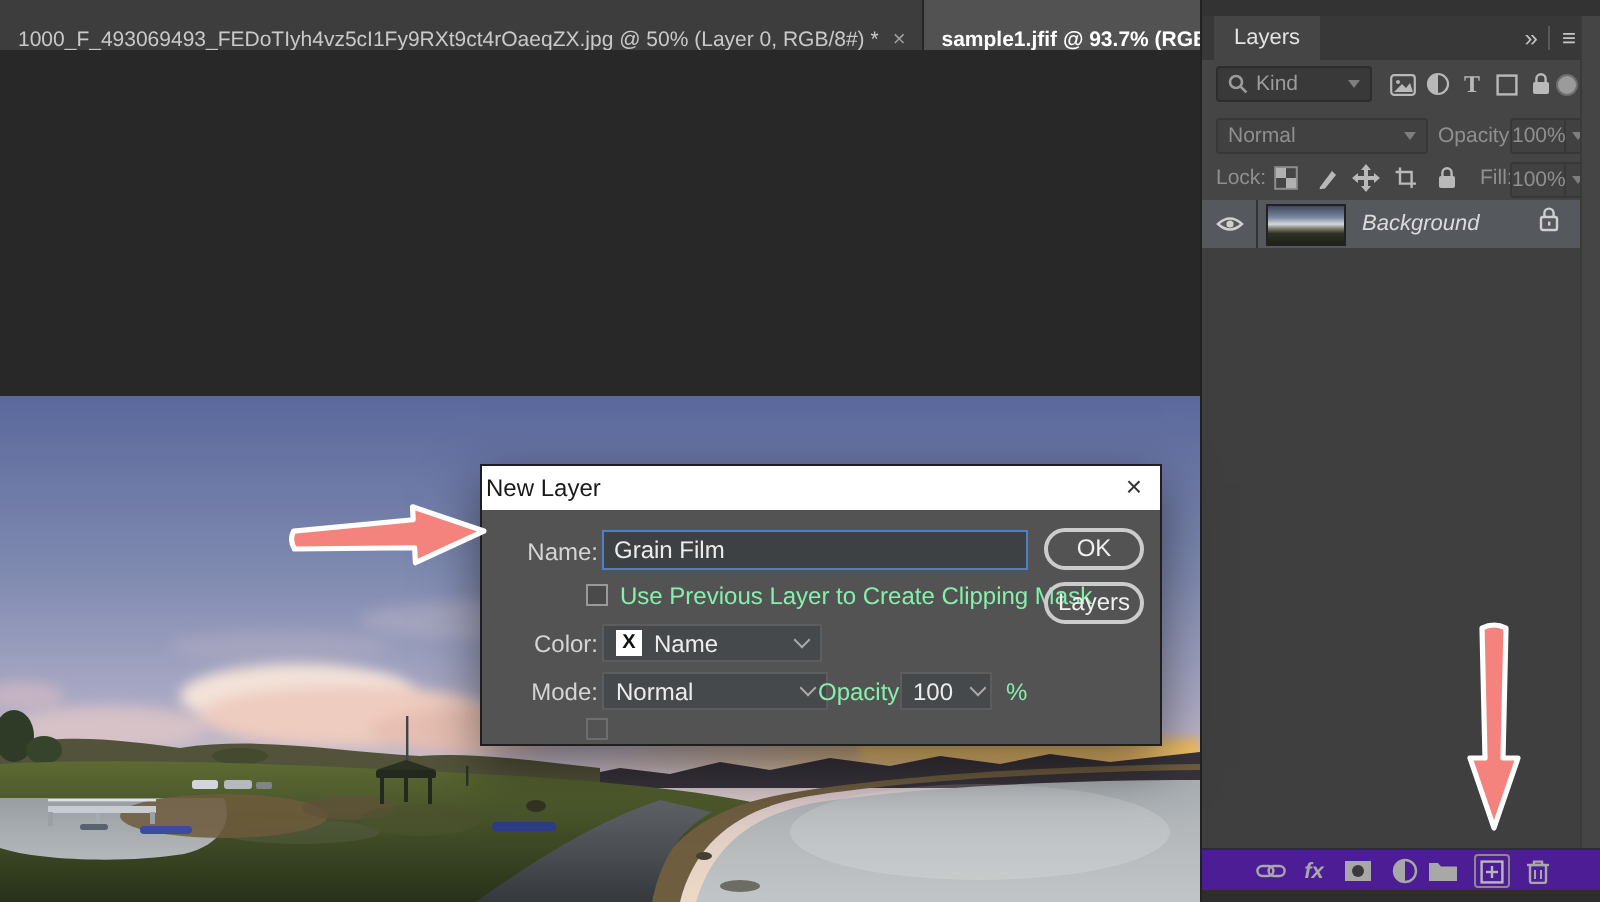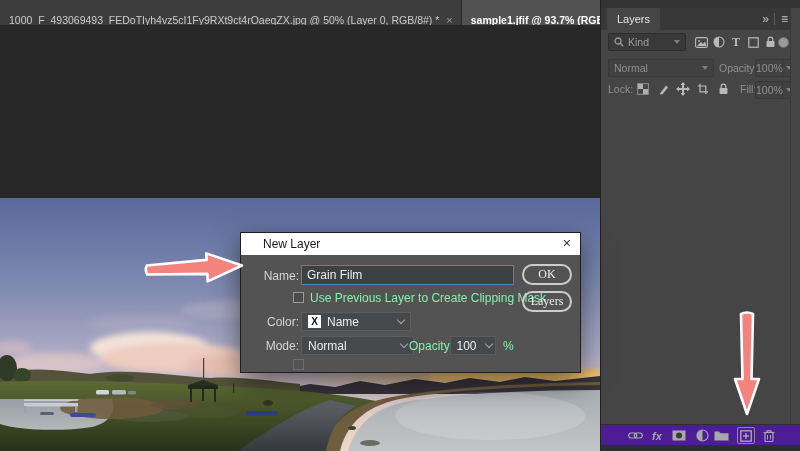--- a/index.html
+++ b/index.html
@@ -59,28 +59,28 @@
   .layer-lock { margin-right:10px; color:#cfcfcf; }
   .bottom-bar { position:absolute; left:0; top:424px; width:100%; height:21px; background:#4c1d95; border-top:1px solid #2e2e2e; z-index:3; }
   .bbtn { position:absolute; top:3px; width:16px; height:15px; display:flex; align-items:center; justify-content:center; color:#a8a8a8; }
   .fx-glyph { font-size:11px; font-style:italic; font-weight:bold; color:#a8a8a8; }
   .newlayer-btn { border:1px solid #8a8a8a; border-radius:2px; width:18px; height:17px; top:2px; }
   .dock-footer { position:absolute; left:0; top:445px; width:100%; height:6px; background:#2e2e2e; z-index:4; }
   
   .dialog { position:absolute; left:240px; top:232px; width:341px; height:141px; z-index:20;
             box-shadow:0 10px 26px rgba(0,0,0,.5); border:1px solid #1f1f1f; background:#535353; }
   .dlg-title { position:absolute; left:0; top:0; width:100%; height:22px; background:#ffffff; display:flex; align-items:center; }
-  .dlg-title .t { margin-left:22px; color:#1a1a1a; font-size:12px; }
+  .dlg-title .t { margin-left:2px; color:#1a1a1a; font-size:12px; }
   .dlg-close { position:absolute; right:9px; top:3px; color:#333; font-size:14px; line-height:14px; cursor:default; }
   .dlg-label { position:absolute; color:#d4d4d4; font-size:12px; text-align:right; width:42px; }
   .name-input { position:absolute; left:60px; top:32px; width:213px; height:20px; background:#3e4144;
                 border:1px solid #4d80c4; color:#ececec; font-size:12px; padding:0 5px;
                 font-family:"Liberation Sans", sans-serif; outline:none; }
   .dlg-btn { position:absolute; left:281px; width:50px; height:21px; border:2px solid #cccccc; border-radius:11px;
-             background:transparent; color:#f0f0f0; font-size:12px; line-height:17px; text-align:center; cursor:default;font-family:Liberation Serif, serif; }
+             background:transparent; color:#f0f0f0; font-size:12px; line-height:17px; text-align:center; cursor:default; }
   .chk { position:absolute; width:11px; height:11px; border:1px solid #9a9a9a; background:#4a4a4a; }
   .chk.dis { border-color:#6e6e6e; background:transparent; }
   .dlg-text { position:absolute; color:#86efac; font-size:12px; white-space:nowrap; }
   .dlg-sel { position:absolute; height:19px; background:#46494c; border:1px solid #5c5c5c; display:flex;
              align-items:center; padding:0 6px; gap:6px; color:#ececec; font-size:12px; }
   .dlg-sel .txt { flex:1; }
   .vchev { width:6px; height:6px; border-right:1.5px solid #a8a8a8; border-bottom:1.5px solid #a8a8a8;
            transform:rotate(45deg); margin-top:-3px; }
   .swx { width:13px; height:13px; background:#ffffff; color:#111; font-size:10px; font-weight:bold;
          text-align:center; line-height:13px; }
@@ -300,20 +300,39 @@
       </span>
       <span class="plabel" style="left:139px; top:3px">Fill:</span>
       <div class="valbox" style="left:154px; top:1px">
         <span>100%</span>
       </div>
       <div class="chevbox" style="left:182px; top:1px">
         <span class="tri"></span>
       </div>
     </div>
 
+    <div class="layers-list">
+      <div class="layer-row">
+        <span class="eye-cell">
+          <svg width="14" height="10" viewBox="0 0 14 10">
+              <path d="M1,5 Q7,-0.5 13,5 Q7,10.5 1,5 Z" fill="none" stroke="#cfcfcf" stroke-width="1.2"></path>
+              <circle cx="7" cy="5" r="1.8" fill="#cfcfcf"></circle>
+            </svg>
+        </span>
+        <span class="thumb"></span>
+        <span class="layer-name">Background</span>
+        <span class="layer-lock">
+          <svg width="11" height="13" viewBox="0 0 11 13">
+              <path d="M3.2,5.5 V3.6 a2.3,2.3 0 0 1 4.6,0 V5.5" fill="none" stroke="#cfcfcf" stroke-width="1.2"></path>
+              <rect x="1.5" y="5.5" width="8" height="6.5" rx="1" fill="none" stroke="#cfcfcf" stroke-width="1.2"></rect>
+              <rect x="5" y="7.8" width="1.2" height="2" fill="#cfcfcf"></rect>
+            </svg>
+        </span>
+      </div>
+    </div>
 
     <div class="bottom-bar">
       <span class="bbtn" style="left:26px">
         <svg width="15" height="9" viewBox="0 0 15 9">
             <rect x="0.7" y="2" width="8" height="5" rx="2.5" fill="none" stroke="#a8a8a8" stroke-width="1.2"></rect>
             <rect x="6.3" y="2" width="8" height="5" rx="2.5" fill="none" stroke="#a8a8a8" stroke-width="1.2"></rect>
           </svg>
       </span>
       <span class="bbtn fx-glyph" style="left:48px">fx</span>
       <span class="bbtn" style="left:70px">

